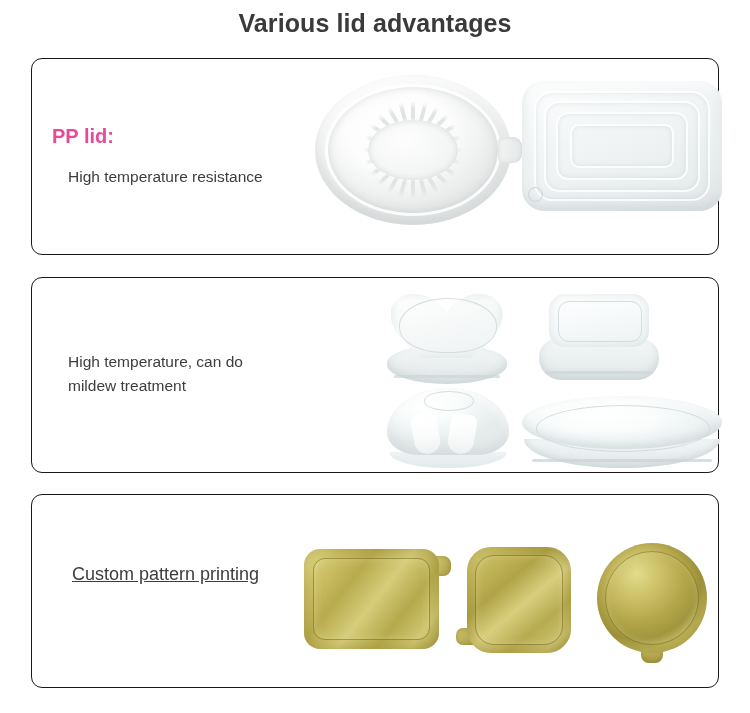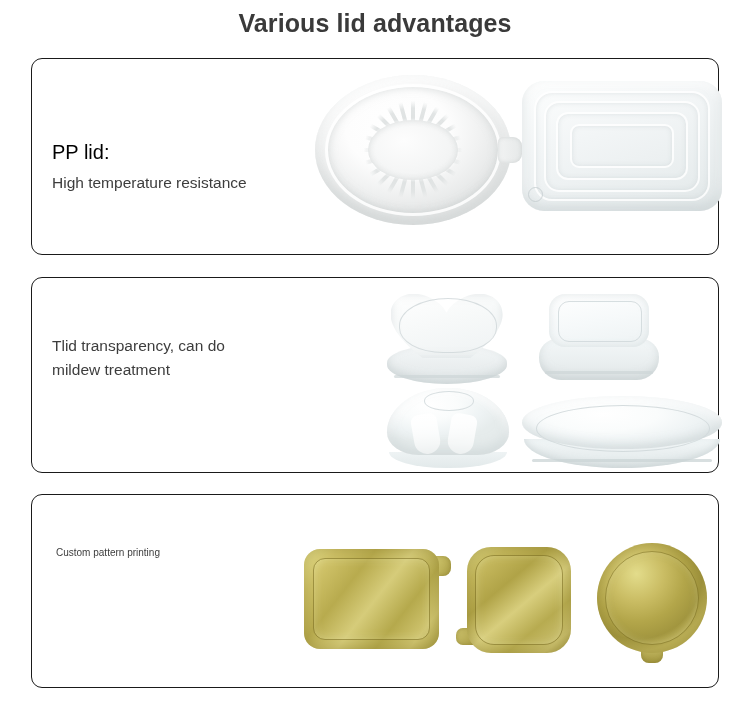--- a/index.html
+++ b/index.html
@@ -42,39 +42,39 @@
   #panel-2 { top: 277px; height: 196px; }
   #panel-3 { top: 494px; height: 194px; }
 
   .panel-text {
     position: absolute;
     left: 20px;
     color: #333333;
   }
   .panel-heading {
     font-size: 20px;
-    font-weight: normal;
-    color: #000000;
+    font-weight: bold;
+    color: #ec4899;
     line-height: 1.18;
-    margin: 16px 0 6px 0;
+    margin: 0 0 6px 0;
     white-space: pre-line;
   }
   .panel-sub {
     font-size: 15.5px;
     font-weight: normal;
     color: #3d3d3d;
     line-height: 1.55;
-    margin: 0;
+    margin: 16px;
     white-space: pre-line;
   }
 
   #panel-1 .panel-text { top: 66px; }
   #panel-2 .panel-text { top: 56px; }
   #panel-3 .panel-text { top: 50px; }
-  #panel-3 .panel-sub { padding-left: 4px; font-size: 10px; }
+  #panel-3 .panel-sub { padding-left: 4px; font-size: 18px; text-decoration: underline; }
 
   
   .stage {
     position: absolute;
     top: 0; left: 0;
     width: 100%; height: 100%;
     pointer-events: none;
   }
   .prod { position: absolute; }
 
@@ -402,21 +402,21 @@
       <div class="ring r3"></div>
       <div class="ring r4"></div>
       <div class="notch"></div>
     </div>
 
   </div>
 </div>
 
 <div class="panel" id="panel-2">
   <div class="panel-text">
-    <div class="panel-sub">Tlid transparency, can do
+    <div class="panel-sub">High temperature, can do
 mildew treatment</div>
   </div>
 
   <div class="stage">
 
     <div class="prod pe-heart">
       <div class="skirt"></div>
       <div class="cap"></div>
       <div class="capline"></div>
     </div>

